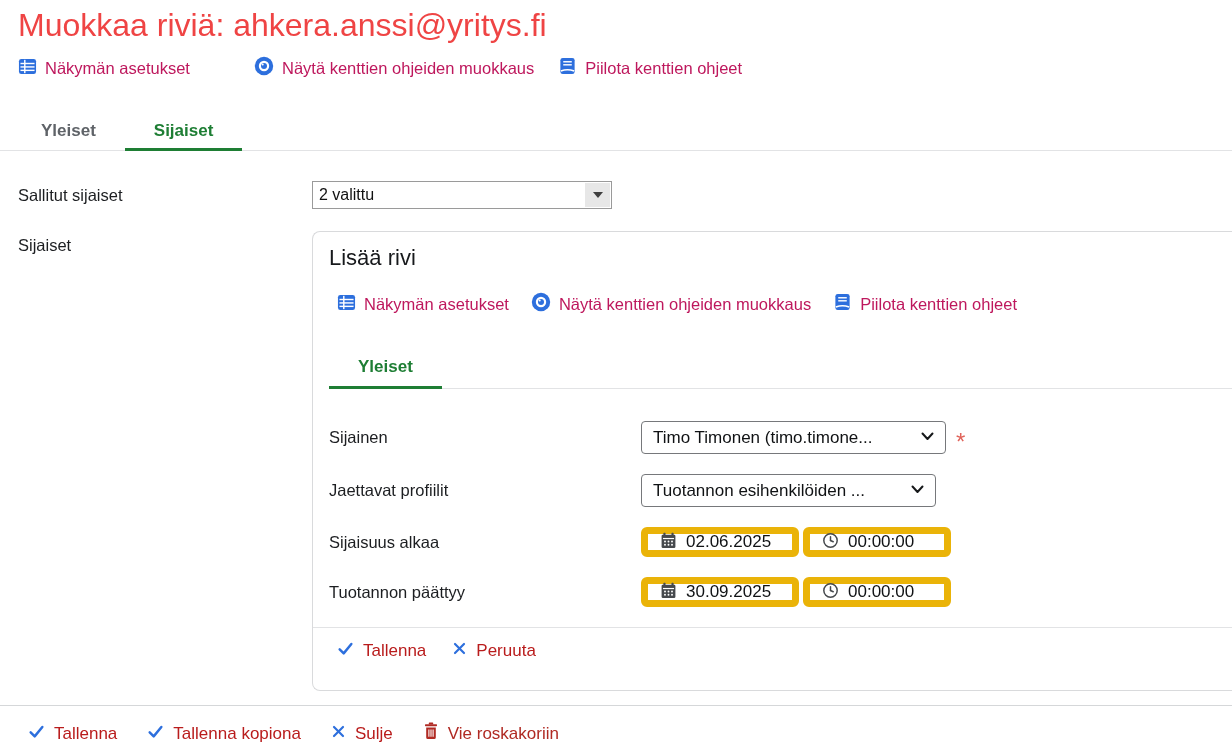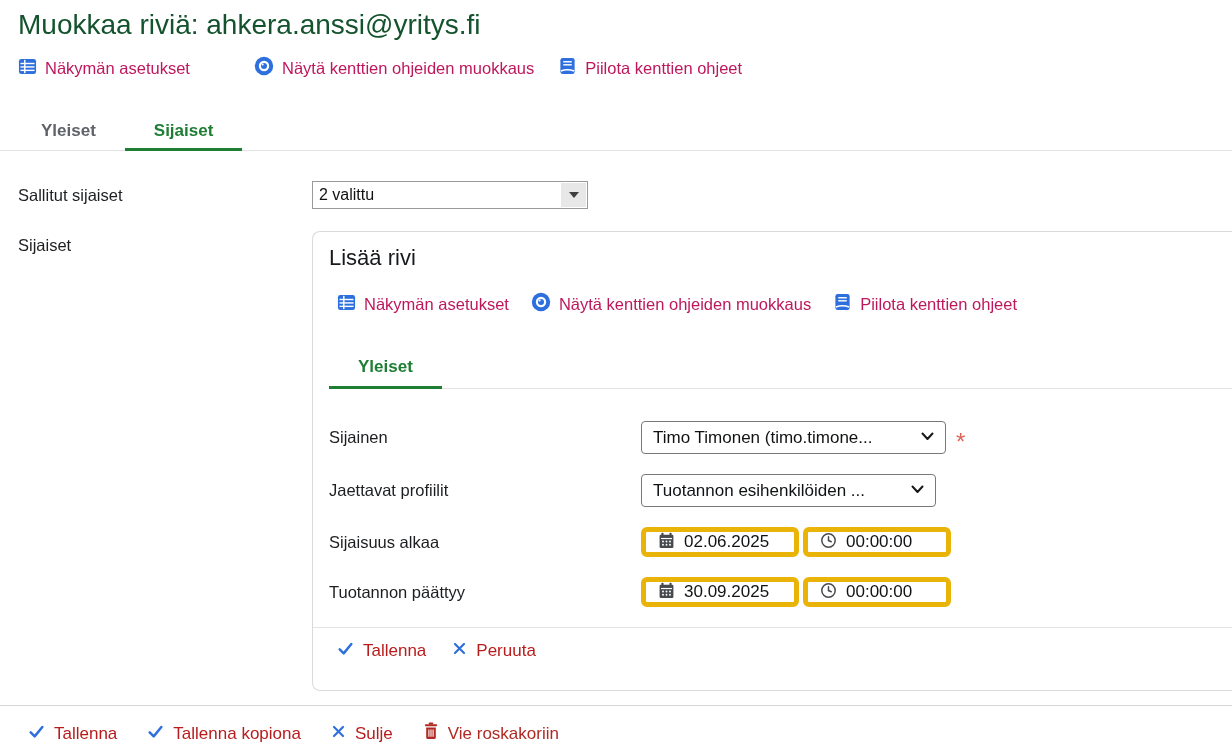--- a/index.html
+++ b/index.html
@@ -4,23 +4,23 @@
 <style>
   * { box-sizing: border-box; margin: 0; padding: 0; }
   html, body { width: 1232px; height: 756px; overflow: hidden; }
   body {
     background: #ffffff;
     font-family: "Liberation Sans", sans-serif;
     color: #1c1e21;
     position: relative;
   }
   .page-title {
-    font-size: 28px;
+    font-size: 32px;
     font-weight: 500;
-    color: #14532d;
+    color: #ef4444;
     margin: 10px 0 8px 18px;
     line-height: 30px;
   }
   
   .toolbar { display: flex; align-items: center; }
   .toolbar-top { margin: 16px 0 0 18px; gap: 24px; }
   .toolbar-top .tb-item:first-child { min-width: 212px; }
   .tb-item {
     display: inline-flex; align-items: center; gap: 8px;
     color: #be185d; font-size: 16.5px; cursor: pointer; white-space: nowrap;
@@ -48,21 +48,21 @@
   .field-row { display: flex; align-items: center; }
   .row-sallitut { margin-top: 30px; }
   .row-sijaiset { margin-top: 22px; align-items: flex-start; }
   .main-label {
     width: 312px; padding-left: 18px; font-size: 16.5px; color: #1c1e21;
     flex: 0 0 312px; line-height: 20px; padding-top: 0;
   }
   .row-sijaiset .main-label { padding-top: 4px; }
   
   .multiselect {
-    width: 276px; height: 28px;
+    width: 300px; height: 28px;
     border: 1px solid #9a9a9a;
     background: #fff;
     display: flex; align-items: center;
     cursor: pointer;
   }
   .multiselect .ms-text {
     flex: 1; font-size: 16px; color: #111; padding-left: 6px;
     white-space: nowrap; overflow: hidden;
   }
   .multiselect .ms-btn {
@@ -98,21 +98,21 @@
     display: flex; align-items: center; justify-content: space-between;
     padding: 0 10px 0 11px; background: #fff; cursor: pointer;
   }
   .select .sel-text { font-size: 17px; color: #101214; white-space: nowrap; overflow: hidden; }
   .sel-sijainen { width: 305px; }
   .sel-profiilit { width: 295px; }
   .required-mark { color: #e0635a; font-size: 24px; margin-left: 10px; line-height: 14px; position: relative; top: 4px; }
   
   .dt-group { display: flex; gap: 4px; }
   .dt-box {
-    height: 30px; border: 5px solid #eab308; border-radius: 6px;
+    height: 30px; border: 7px solid #eab308; border-radius: 6px;
     display: inline-flex; align-items: center; gap: 9px; padding: 0 12px;
     background: #fff; cursor: pointer;
   }
   .dt-box .dt-text { font-size: 17px; color: #101214; }
   .box-date { width: 158px; }
   .box-time { width: 148px; }
   
   .panel-divider { border: none; border-top: 1px solid #e2e3e5; margin: 18px 0 0 -16px; }
   .panel-actions { display: flex; gap: 26px; margin: 12px 0 4px 8px; }
   .action-link {

